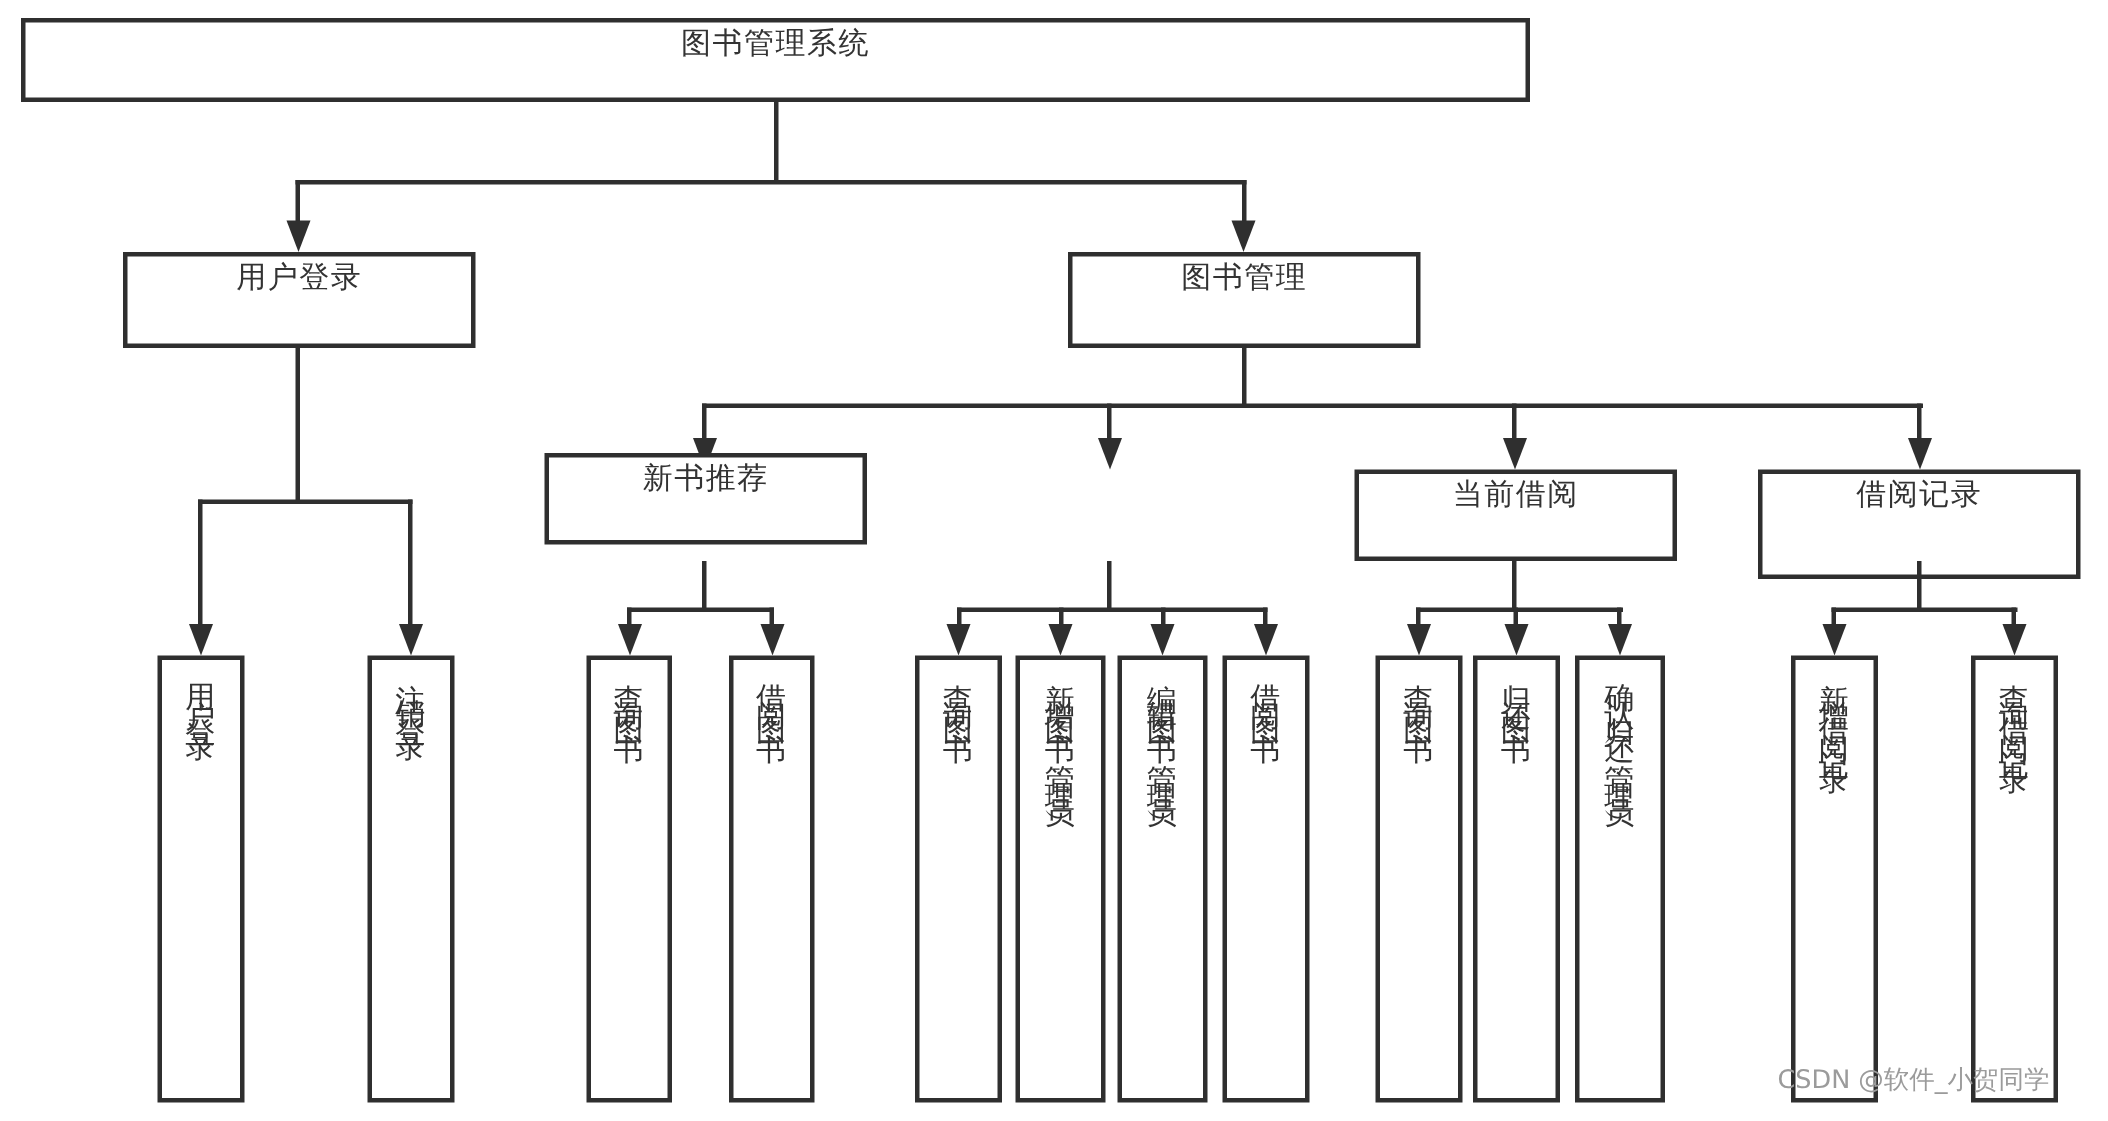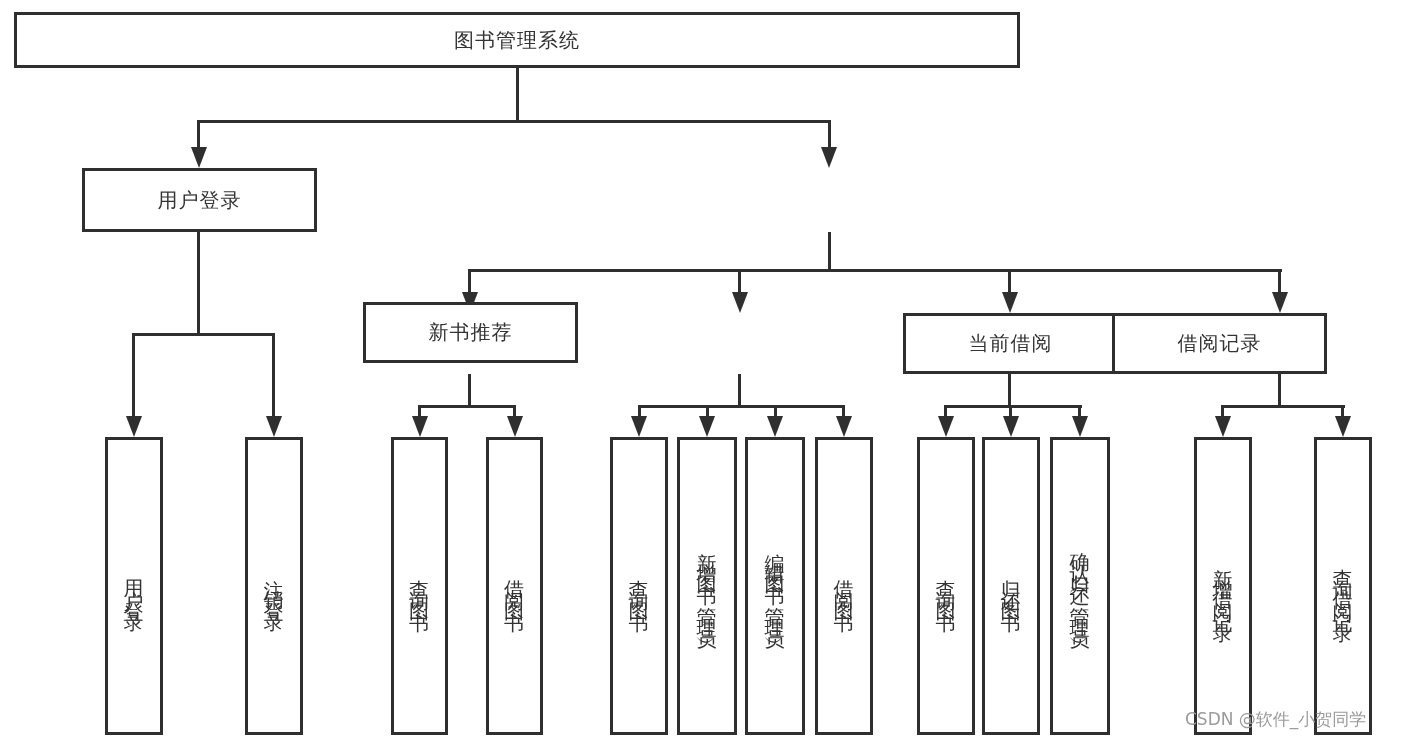--- a/index.html
+++ b/index.html
@@ -1,19 +1,19 @@
 <!DOCTYPE html>
 <html><head>
 <meta charset="utf-8">
 <style>
   html,body{margin:0;padding:0;background:#ffffff;}
   #stage{position:relative;width:1405px;height:747px;background:#ffffff;overflow:hidden;
          font-family:"DejaVu Sans","Liberation Sans",sans-serif;color:#333333;}
   .box{position:absolute;box-sizing:border-box;border:3px solid #2f2f2f;background:#ffffff;
-       display:flex;align-items:center;justify-content:center;}
+       display:flex;align-items:flex-start;justify-content:center;}
   .box.h span{font-size:20px;letter-spacing:1px;white-space:nowrap;}
   .vt{writing-mode:vertical-rl;text-orientation:mixed;font-size:20px;line-height:1;
       letter-spacing:11px;white-space:nowrap;}
   .ln{position:absolute;background:#2f2f2f;}
   .ar{position:absolute;width:0;height:0;border-left:8px solid transparent;
       border-right:8px solid transparent;border-top:21px solid #2f2f2f;}
   .wm{position:absolute;font-size:17px;color:#9b9b9b;white-space:nowrap;}
 </style>
 </head>
 <body>
@@ -27,20 +27,23 @@
   <div class="ln" style="left:516px;top:68px;width:3px;height:54px"></div>
   <div class="ln" style="left:197px;top:120px;width:634px;height:3px"></div>
   <div class="ln" style="left:197px;top:120px;width:3px;height:28px"></div>
   <div class="ar" style="left:191px;top:147px"></div>
   <div class="ln" style="left:828px;top:120px;width:3px;height:28px"></div>
   <div class="ar" style="left:821px;top:147px"></div>
 
   <div class="box h" style="left:82px;top:168px;width:235px;height:64px">
     <span>用户登录</span>
   </div>
+  <div class="box h" style="left:712px;top:168px;width:235px;height:64px">
+    <span>图书管理</span>
+  </div>
 
   <div class="ln" style="left:197px;top:232px;width:3px;height:104px"></div>
   <div class="ln" style="left:132px;top:333px;width:143px;height:3px"></div>
   <div class="ln" style="left:132px;top:333px;width:3px;height:84px"></div>
   <div class="ar" style="left:126px;top:416px"></div>
   <div class="ln" style="left:272px;top:333px;width:3px;height:84px"></div>
   <div class="ar" style="left:266px;top:416px"></div>
 
   <div class="ln" style="left:828px;top:232px;width:3px;height:40px"></div>
   <div class="ln" style="left:468px;top:269px;width:814px;height:3px"></div>
@@ -52,21 +55,21 @@
   <div class="ar" style="left:1002px;top:292px"></div>
   <div class="ln" style="left:1278px;top:269px;width:3px;height:24px"></div>
   <div class="ar" style="left:1272px;top:292px"></div>
 
   <div class="box h" style="left:363px;top:302px;width:215px;height:61px">
     <span>新书推荐</span>
   </div>
   <div class="box h" style="left:903px;top:313px;width:215px;height:61px">
     <span>当前借阅</span>
   </div>
-  <div class="box h" style="left:1112px;top:313px;width:215px;height:61px">
+  <div class="box h" style="left:1172px;top:313px;width:215px;height:73px">
     <span>借阅记录</span>
   </div>
 
   <div class="ln" style="left:468px;top:374px;width:3px;height:34px"></div>
   <div class="ln" style="left:418px;top:405px;width:98px;height:3px"></div>
   <div class="ln" style="left:418px;top:405px;width:3px;height:12px"></div>
   <div class="ar" style="left:412px;top:416px"></div>
   <div class="ln" style="left:513px;top:405px;width:3px;height:12px"></div>
   <div class="ar" style="left:507px;top:416px"></div>
 

